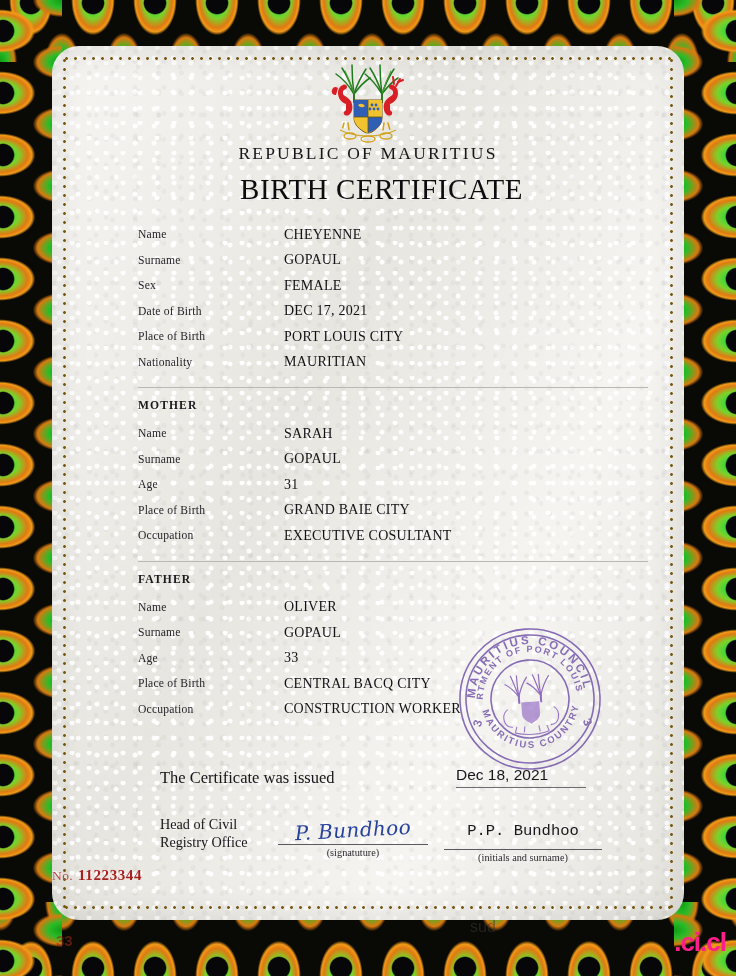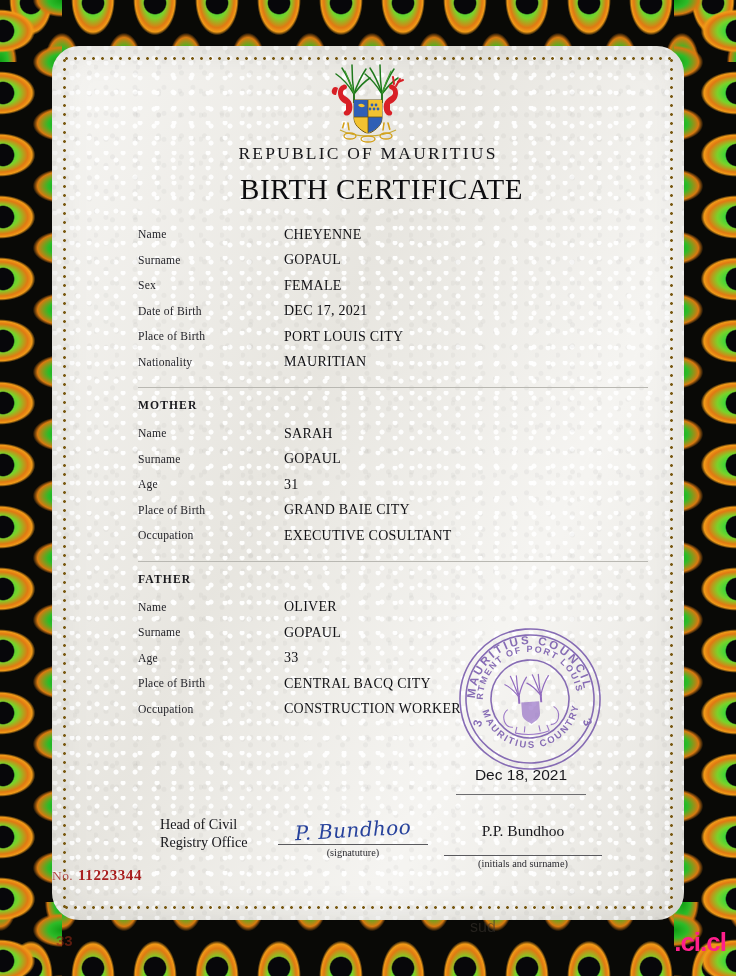--- a/index.html
+++ b/index.html
@@ -107,39 +107,39 @@
   .row{display:flex;align-items:center;height:25.5px;}
   .lbl{width:146px;flex:0 0 146px;font-size:11.6px;color:#24242a;letter-spacing:.2px;}
   .val{font-size:14px;color:#111115;letter-spacing:.25px;white-space:nowrap;font-family:Liberation Serif, serif;}
   .divider{height:1px;background:#b9b8b2;margin:12px 0 11px 0;}
 
   
   .footer{position:absolute;left:86px;right:36px;top:722px;}
   .issued-row{position:relative;height:34px;}
   .issued-text{font-size:16.5px;color:#15151a;position:absolute;left:22px;top:0;}
   .issue-date{
-    position:absolute;right:62px;top:-2px;width:130px;text-align:center;
+    position:absolute;right:62px;top:-2px;width:130px;text-align:left;
     font-family:"Liberation Sans", sans-serif;font-size:15.5px;color:#17171c;
-    padding-bottom:10px;border-bottom:1px solid #6d6d70;
+    padding-bottom:3px;border-bottom:1px solid #6d6d70;
   }
 
   .sign-row{position:relative;height:52px;margin-top:14px;}
   .head-title{position:absolute;left:22px;top:0;font-size:14.2px;line-height:17.5px;color:#15151a;}
   .sig-box{position:absolute;left:140px;top:2px;width:150px;text-align:center;}
   .sig-ink{
     font-family:"DejaVu Serif", serif;font-style:italic;font-size:20px;
     color:#27429c;letter-spacing:.4px;padding-bottom:2px;
     transform:rotate(-3.2deg);
   }
   .sig-line{border-bottom:1px solid #5a5a5e;}
   .cap{font-size:10.3px;color:#2a2a30;margin-top:2px;}
 
   .name-box{position:absolute;right:46px;top:6px;width:158px;text-align:center;}
   .name-print{
-    font-family:Liberation Serif, serif;font-size:15.5px;color:#17171c;padding-bottom:15px;
+    font-family:Liberation Mono, monospace;font-size:15.5px;color:#17171c;padding-bottom:9px;
   }
 
   .cert-no{position:absolute;left:0;right:0;top:820px;}
   .cert-no .nolbl{font-size:13.5px;color:#b24a45;letter-spacing:.4px;}
   .cert-no .noval{font-size:15px;font-weight:bold;color:#a81f1f;letter-spacing:.6px;margin-left:5px;}
 
   
   .stamp{
     position:absolute;left:405px;top:580px;width:146px;height:146px;
     opacity:.82;transform:rotate(-4deg);
@@ -384,20 +384,21 @@
           <path d="M50 82 q-6 4 -4 12 q2 6 8 6"></path>
           <path d="M96 82 q6 4 4 12 q-2 6 -8 6"></path>
           <path d="M58 100 l-2 6 M66 100 l-1 6 M80 100 l1 6 M88 100 l2 6"></path>
           <path d="M56 106 q17 5 34 0"></path>
         </g>
       </svg>
     </div>
 
     <div class="footer">
       <div class="issued-row">
+        <div class="issued-text">The Certificate was issued</div>
         <div class="issue-date">Dec 18, 2021</div>
       </div>
 
       <div class="sign-row">
         <div class="head-title">
           <div>Head of Civil</div>
           <div>Registry Office</div>
         </div>
 
         <div class="sig-box">

